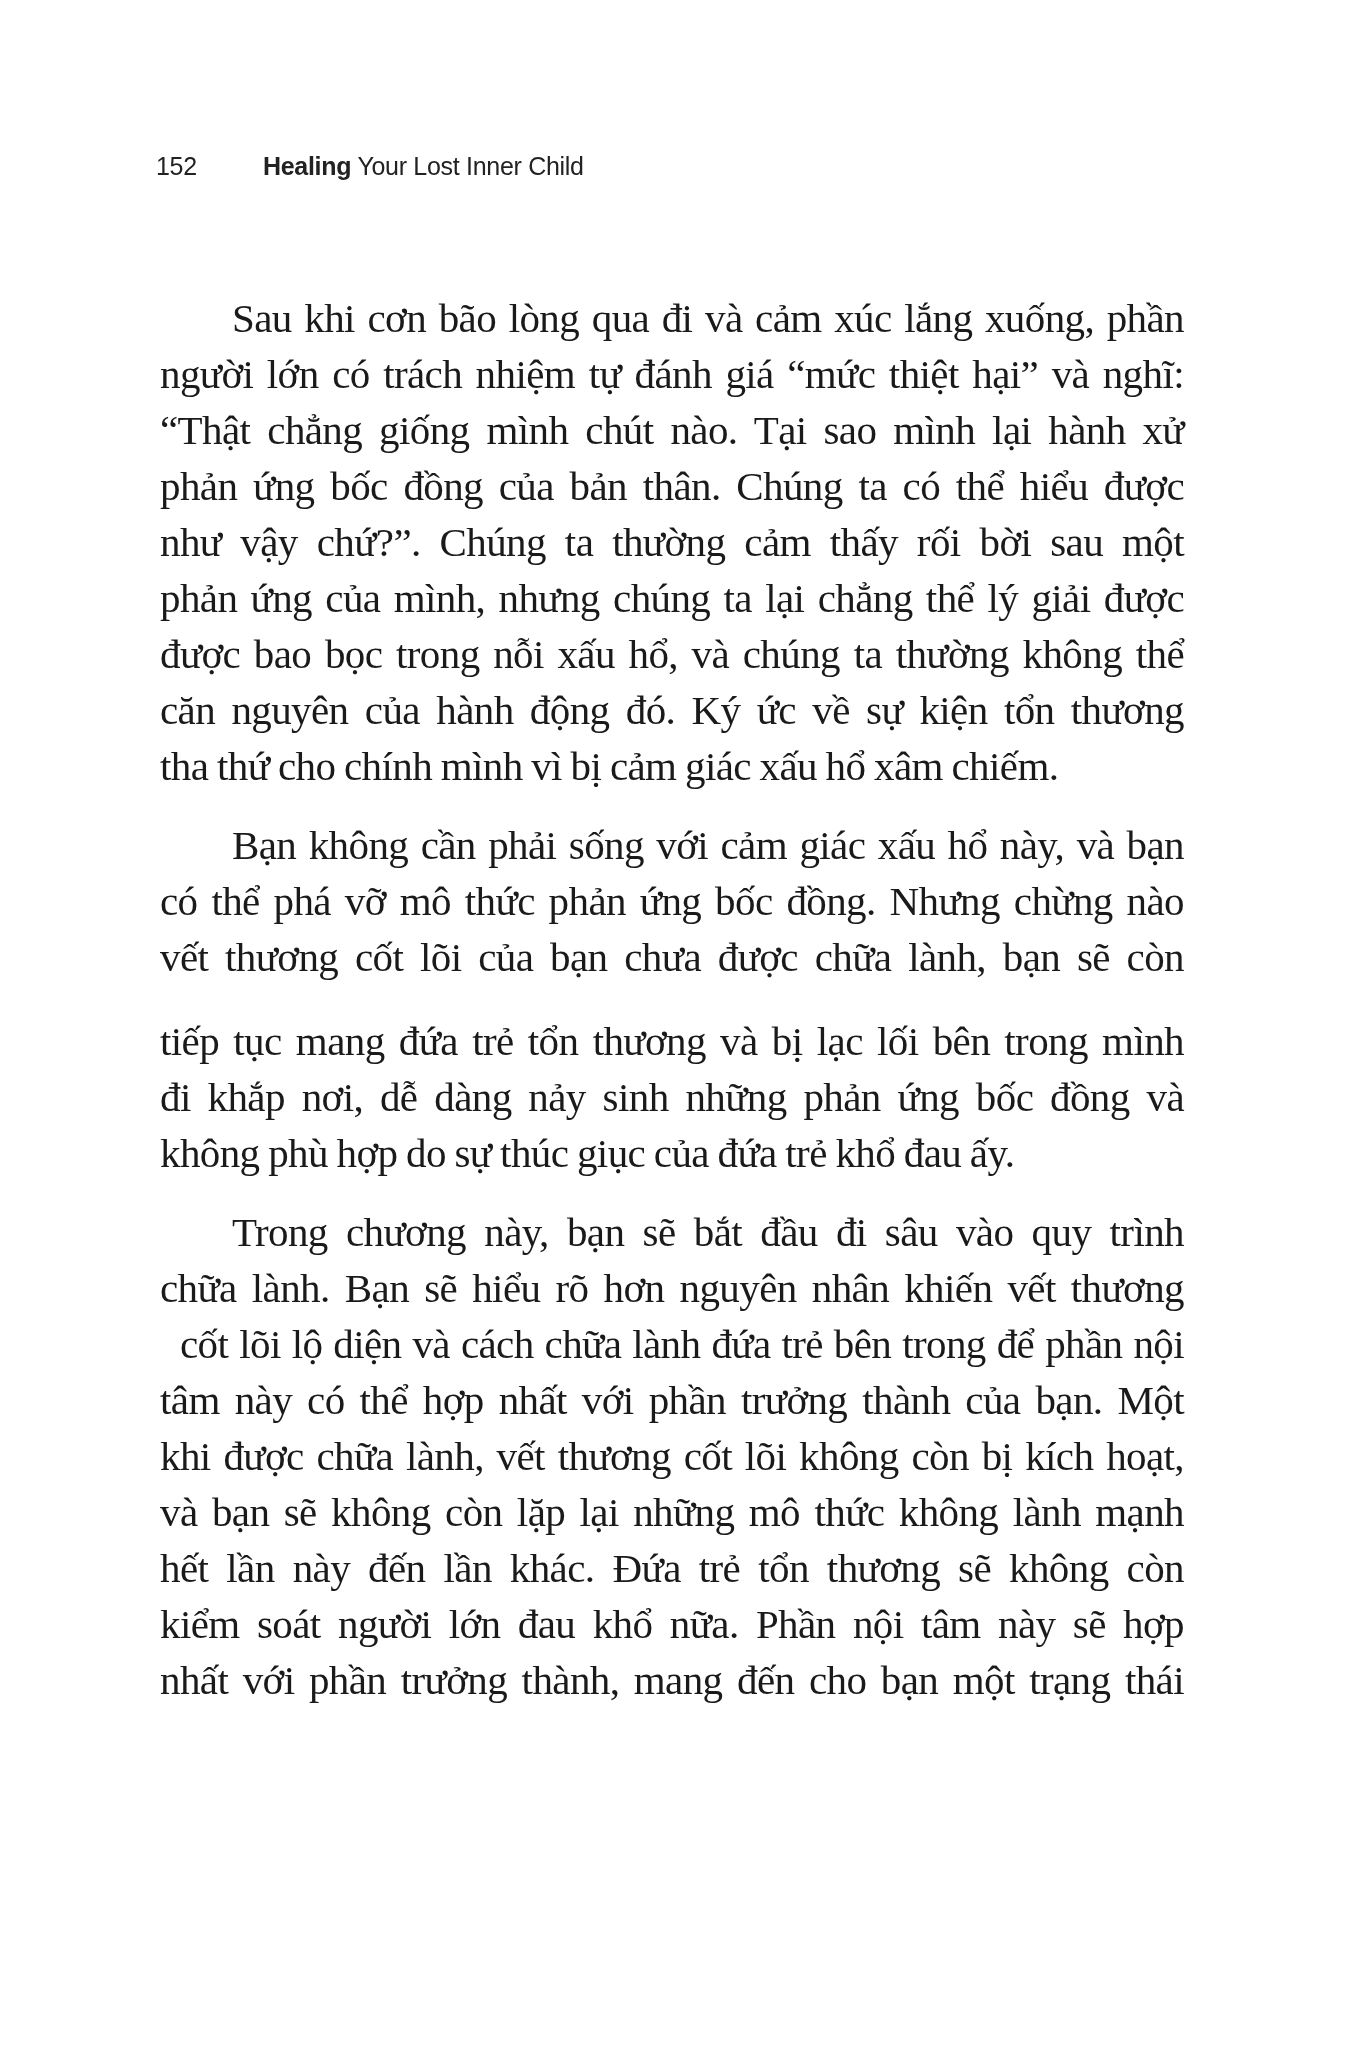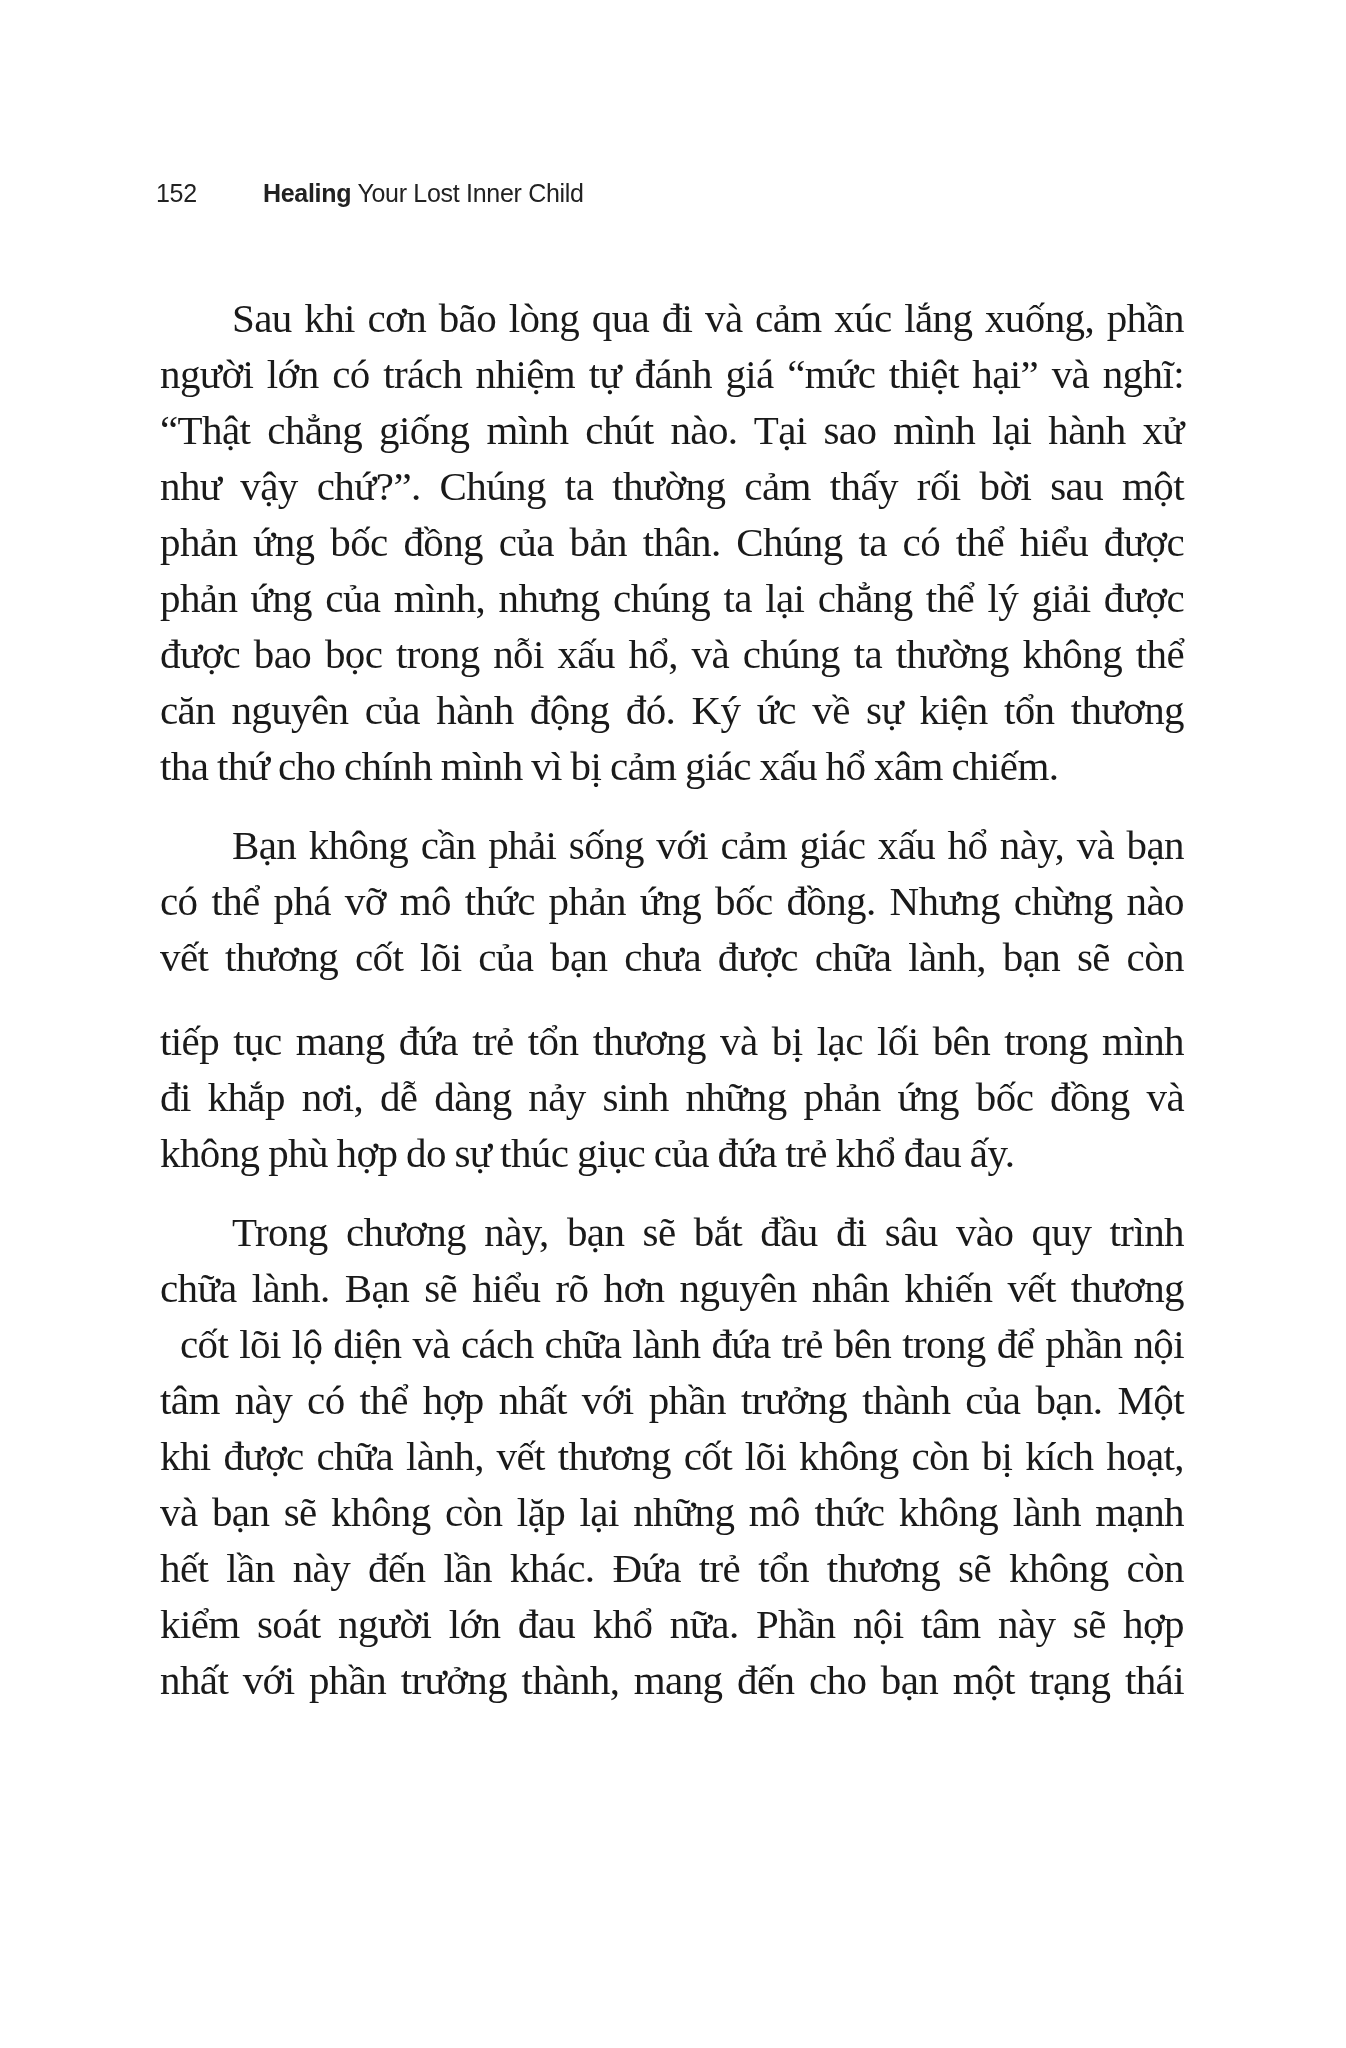--- a/index.html
+++ b/index.html
@@ -24,21 +24,20 @@
       font-family: "Liberation Sans", "DejaVu Sans", sans-serif;
       font-size: 25px;
       line-height: 32px;
       color: #222222;
       white-space: nowrap;
     }
     .page-number {
       display: inline-block;
       width: 107px;
       letter-spacing: -0.3px;
-      margin-top: 27px;
     }
     .book-title-bold {
       font-weight: bold;
       letter-spacing: -0.3px;
     }
     .book-title-rest {
       letter-spacing: -0.3px;
     }
     .body-text {
       position: absolute;
@@ -79,22 +78,22 @@
     <span class="book-title-bold">Healing</span><span class="book-title-rest"> Your Lost Inner Child</span>
   </span>
 </div>
 
 <div class="body-text">
 
   <p class="paragraph">
     <span class="line first" style="white-space: normal;">Sau khi cơn bão lòng qua đi và cảm xúc lắng xuống, phần</span>
     <span class="line" style="white-space: normal;">người lớn có trách nhiệm tự đánh giá “mức thiệt hại” và nghĩ:</span>
     <span class="line" style="white-space: normal;">“Thật chẳng giống mình chút nào. Tại sao mình lại hành xử</span>
+    <span class="line" style="white-space: normal;">phản ứng bốc đồng của bản thân. Chúng ta có thể hiểu được</span>
     <span class="line" style="white-space: normal;">như vậy chứ?”. Chúng ta thường cảm thấy rối bời sau một</span>
-    <span class="line" style="white-space: normal;">phản ứng bốc đồng của bản thân. Chúng ta có thể hiểu được</span>
     <span class="line" style="white-space: normal;">phản ứng của mình, nhưng chúng ta lại chẳng thể lý giải được</span>
     <span class="line" style="white-space: normal;">được bao bọc trong nỗi xấu hổ, và chúng ta thường không thể</span>
     <span class="line" style="white-space: normal;">căn nguyên của hành động đó. Ký ức về sự kiện tổn thương</span>
     <span class="line last">tha thứ cho chính mình vì bị cảm giác xấu hổ xâm chiếm.</span>
   </p>
 
   <p class="paragraph">
     <span class="line first" style="white-space: normal;">Bạn không cần phải sống với cảm giác xấu hổ này, và bạn</span>
     <span class="line" style="white-space: normal;">có thể phá vỡ mô thức phản ứng bốc đồng. Nhưng chừng nào</span>
     <span class="line" style="white-space: normal;">vết thương cốt lõi của bạn chưa được chữa lành, bạn sẽ còn</span>

